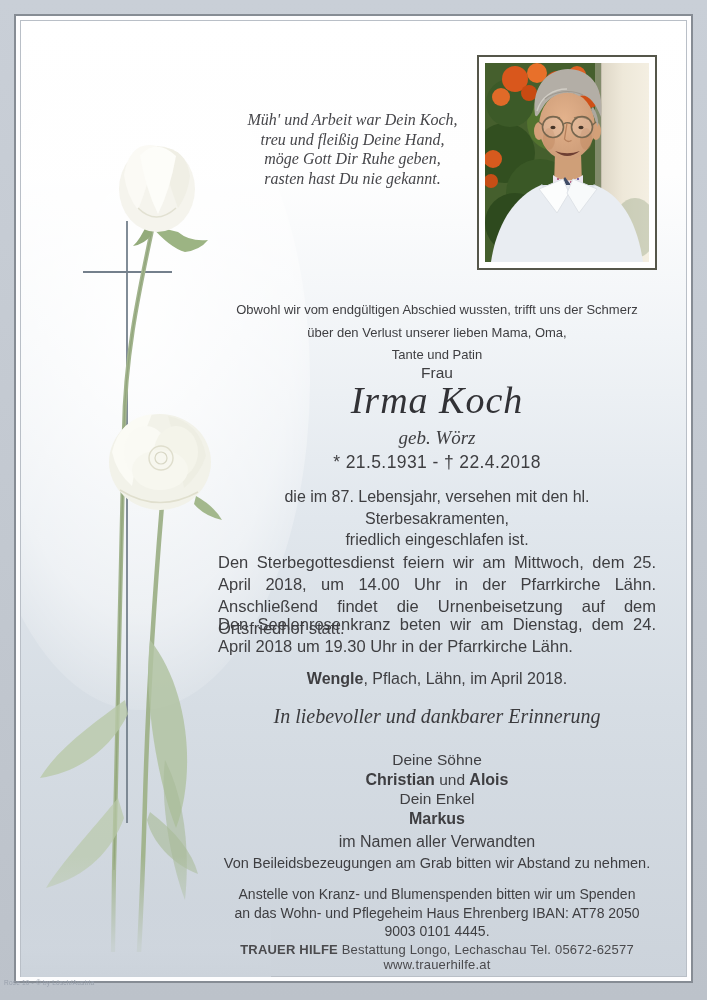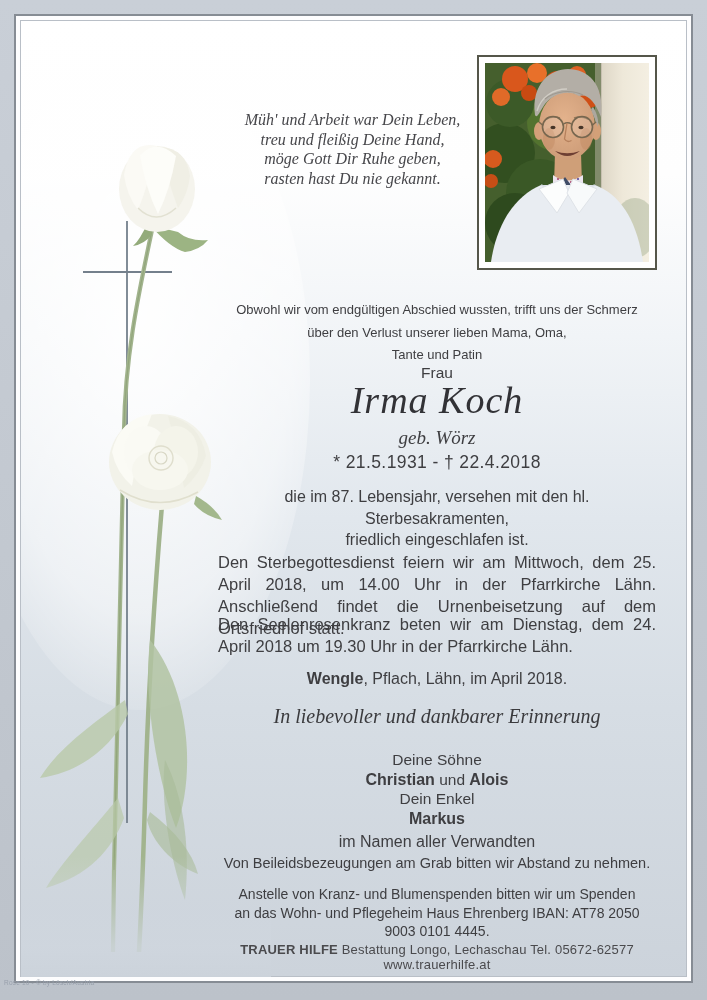--- a/index.html
+++ b/index.html
@@ -115,21 +115,21 @@
       <circle cx="161" cy="458" r="12" fill="none" stroke="#dfdecd" stroke-width="1.4"></circle>
       <circle cx="161" cy="458" r="6" fill="none" stroke="#d8d7c5" stroke-width="1.2"></circle>
       <path d="M120,490 Q158,514 198,492" fill="none" stroke="#e0dfce" stroke-width="1.5"></path>
       <path d="M196,496 Q214,506 222,520 Q204,516 194,504 Z" fill="#a3b88c"></path>
     </g>
 
     <rect x="21" y="856" width="250" height="121" fill="url(#fade)"></rect>
   </svg>
 
   <div class="abs poem">
-    <div>Müh' und Arbeit war Dein Leben,</div>
+    <div>Müh' und Arbeit war Dein Koch,</div>
     <div>treu und fleißig Deine Hand,</div>
     <div>möge Gott Dir Ruhe geben,</div>
     <div>rasten hast Du nie gekannt.</div>
   </div>
 
   <div class="abs photo-frame">
     <svg viewBox="0 0 164 199" aria-hidden="true">
       <defs>
         <linearGradient id="wall" x1="0" y1="0" x2="1" y2="0">
           <stop offset="0" stop-color="#ddd6c6"></stop>

